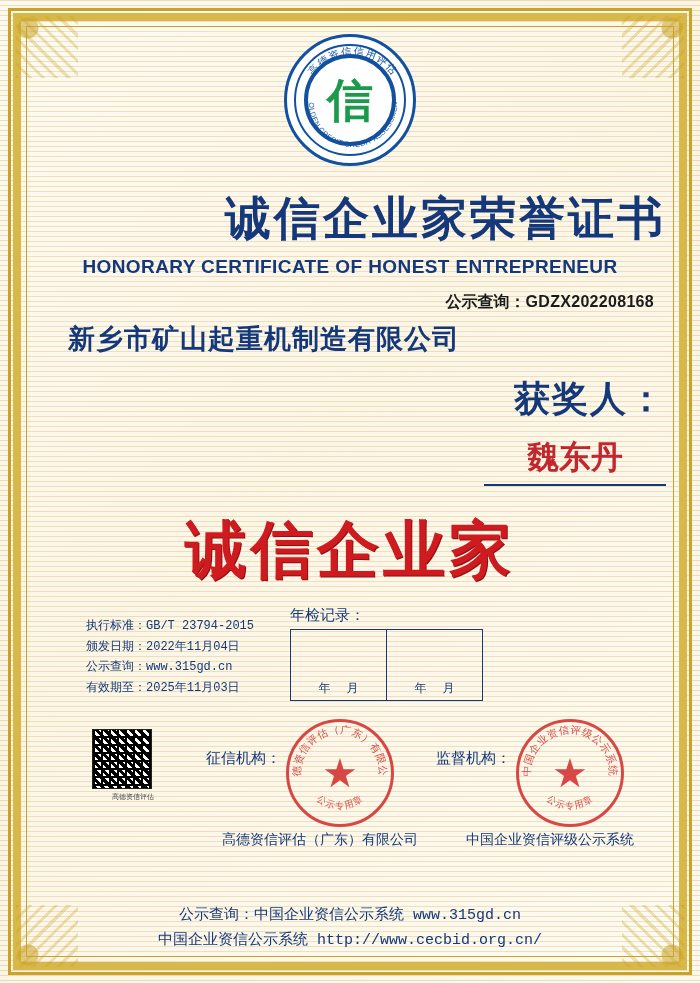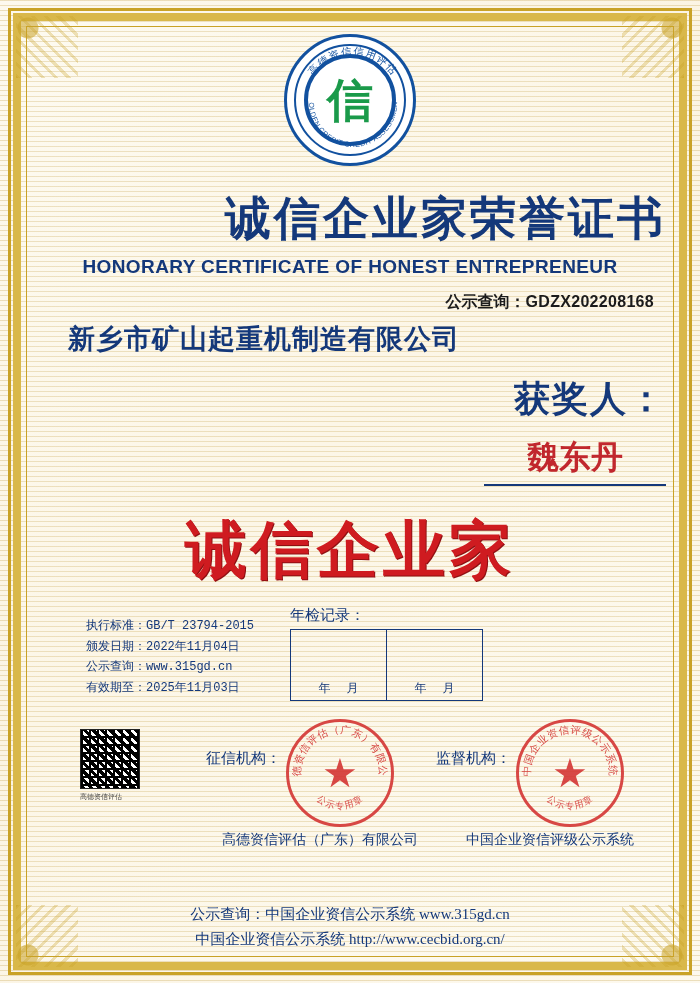--- a/index.html
+++ b/index.html
@@ -257,24 +257,24 @@
   }
 
   
   .seals {
     position: relative;
     margin-top: 18px;
     height: 112px;
   }
   .qr {
     position: absolute;
-    left: 46px;
+    left: 58px;
     top: 10px;
     width: 62px;
-    text-align: left;
+    text-align: right;
   }
   .qr .code {
     width: 60px; height: 60px;
     background:
       linear-gradient(90deg, #000 2px, transparent 2px) 0 0/8px 8px,
       linear-gradient(0deg, #000 2px, transparent 2px) 0 0/8px 8px,
       repeating-linear-gradient(45deg, #000 0 3px, #fff 3px 6px);
       background-color:#fff;
     border: 1px solid #222;
     box-sizing: border-box;
@@ -330,21 +330,21 @@
     font-family: "DejaVu Sans", sans-serif;
     white-space: nowrap;
   }
 
   
   .footer {
     position: absolute;
     left: 0; right: 0; bottom: 4px;
     text-align: center;
     color: #14387a;
-    font-family: Liberation Serif, serif;
+    font-family: Liberation Mono, monospace;
   }
   .footer .l1 { font-size: 15px; }
   .footer .l2 { font-size: 15px; margin-top: 6px; }
 </style>
 </head>
 <body>
 
 <div class="certificate">
   <div class="border-outer"></div>
   <div class="border-outer2"></div>

